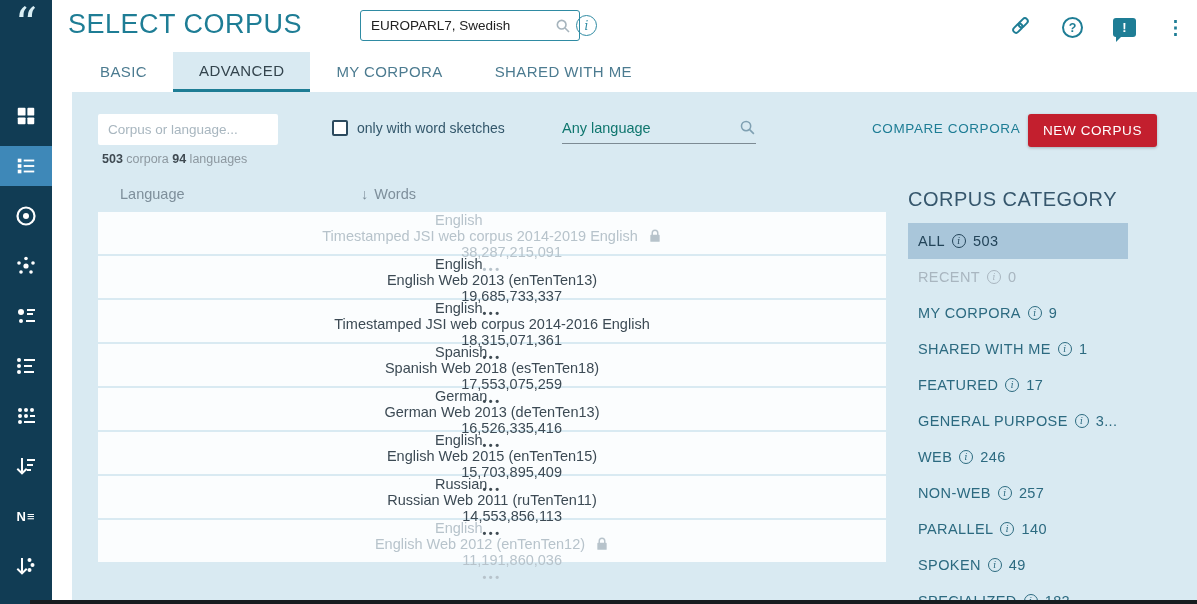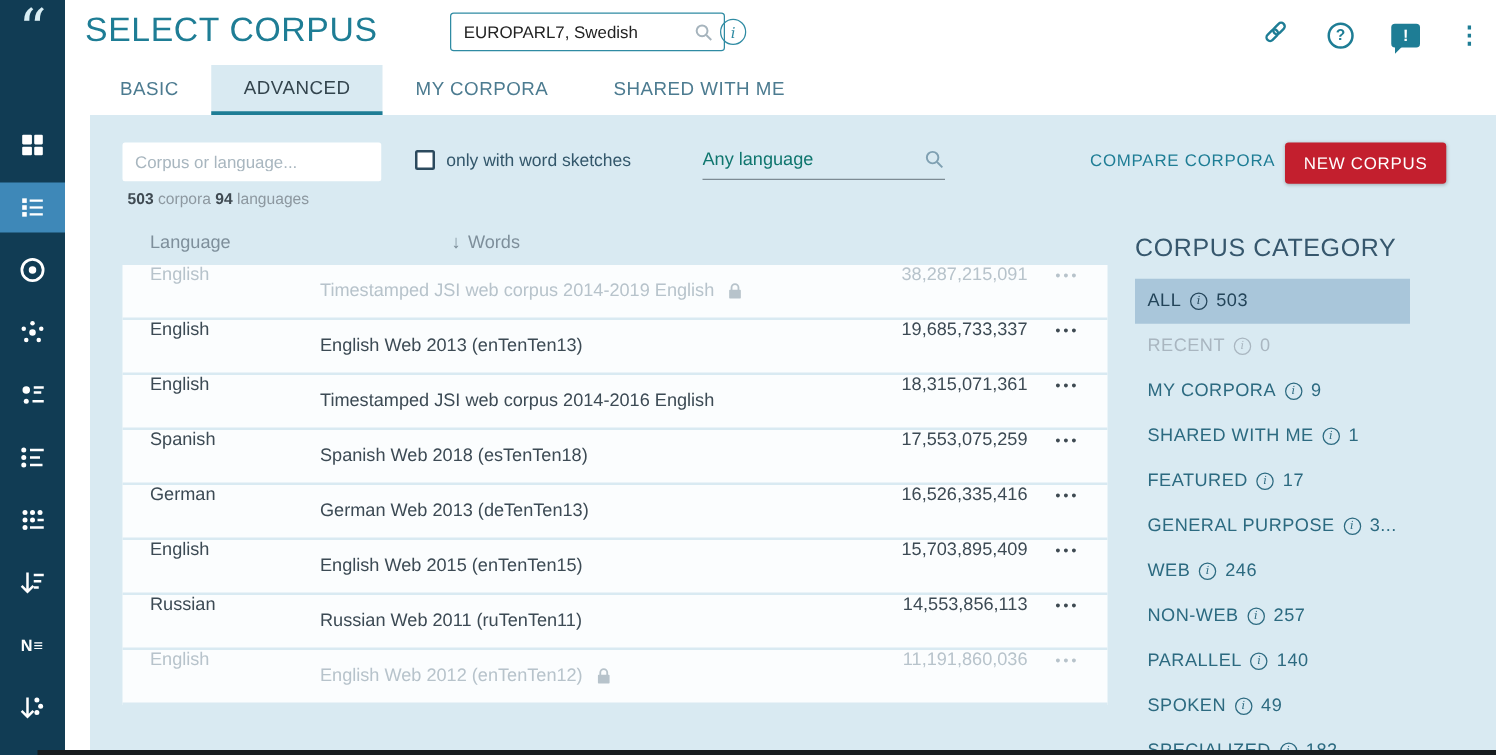--- a/index.html
+++ b/index.html
@@ -30,28 +30,28 @@
   .header-actions { position:absolute; right:12px; top:14px; display:flex; align-items:center; gap:30px; color:#1e7d95; }
   .header-actions > * { cursor:pointer; }
   .circle-q { width:21px; height:21px; border:2px solid #1e7d95; border-radius:50%; display:flex;
               align-items:center; justify-content:center; font-size:12.5px; font-weight:bold; }
   .feedback { position:relative; width:23px; height:19px; background:#1e7d95; border-radius:3px; color:#fff;
               display:flex; align-items:center; justify-content:center; font-size:13px; font-weight:bold; }
   .feedback::after { content:""; position:absolute; left:3px; bottom:-5px; border:3px solid transparent; border-top-color:#1e7d95; border-left-color:#1e7d95; }
   .kebab { font-size:19px; font-weight:bold; line-height:1; }
 
   
-  .tabs { position:absolute; left:52px; top:52px; right:0; height:40px; background:#fff; display:flex; padding-left:10px; z-index:3;margin-left:8px; }
+  .tabs { position:absolute; left:52px; top:52px; right:0; height:40px; background:#fff; display:flex; padding-left:22px; z-index:3; }
   .tab { padding:0 26px; line-height:40px; font-size:15px; letter-spacing:.4px; color:#4c7b90; cursor:pointer; white-space:nowrap; }
   .tab.active { background:#d9eaf2; color:#33444d; font-weight:500; border-bottom:3px solid #1e7d95; line-height:37px; }
 
   
   .panel { position:absolute; left:72px; top:92px; right:0; bottom:0; background:#d9eaf2; overflow:hidden; }
 
-  .corpus-filter { position:absolute; left:26px; top:22px; width:207px; height:31px; border:none; outline:none;
+  .corpus-filter { position:absolute; left:26px; top:22px; width:180px; height:31px; border:none; outline:none;
                    border-radius:2px; background:#fff; padding:0 10px; font-size:13.5px; color:#333; font-family:inherit; }
   .corpus-filter::placeholder { color:#a8b6bf; }
 
   .ws-check { position:absolute; left:260px; top:28px; display:flex; align-items:center; gap:9px; cursor:pointer;
               font-size:14px; color:#33576b; }
   .ws-check input { appearance:none; -webkit-appearance:none; width:16px; height:16px; border:2px solid #2c4a5e;
                     background:#fff; border-radius:2px; cursor:pointer; }
 
   .lang-filter { position:absolute; left:490px; top:20px; width:194px; height:32px; display:flex; align-items:center;
                  border-bottom:1px solid #7d8b94; }
@@ -63,22 +63,22 @@
   .new-corpus { position:absolute; left:956px; top:22px; width:129px; height:33px; background:#c31f2e; color:#fff;
                 border:none; border-radius:3px; font-size:13.5px; letter-spacing:.6px; cursor:pointer;
                 box-shadow:0 1px 3px rgba(0,0,0,.25); font-family:inherit; }
 
   .stats { position:absolute; left:30px; top:60px; font-size:12.5px; color:#8d98a0; }
   .stats b { color:#3f4a52; }
 
   
   .table { position:absolute; left:26px; top:84px; width:788px; }
   .thead { display:flex; align-items:center; height:36px; color:#7e8f9b; font-size:14.5px;gap:20px; }
-  .trow { display:flex; height:44px; background:#fbfdfe; border-bottom:2px solid #d9eaf2;
-          font-size:14.5px; color:#3c4a54; cursor:pointer; }
+  .trow { display:flex; align-items:center; height:44px; background:#fbfdfe; border-bottom:2px solid #d9eaf2;
+          font-size:14.5px; color:#3c4a54; cursor:pointer;flex-direction:column; }
   .c-lang { width:158px; padding-left:22px; flex-shrink:0; }
   .c-name { flex:1; display:flex; align-items:center; min-width:0; }
   .c-name .lock { margin-left:10px; display:inline-flex; }
   .c-words { width:140px; text-align:right; flex-shrink:0; display:flex; justify-content:flex-end; gap:6px; }
   .c-menu { width:64px; text-align:center; flex-shrink:0; }
   .dots { background:none; border:none; color:#3e4a52; font-size:11px; letter-spacing:2.5px; font-weight:bold; cursor:pointer; }
   .trow.disabled { color:#b7c3cb; }
   .trow.disabled .dots { color:#b7c3cb; }
   .lock svg { fill:#97a3ab; }
   .trow.disabled .lock svg { fill:#b7c3cb; }

